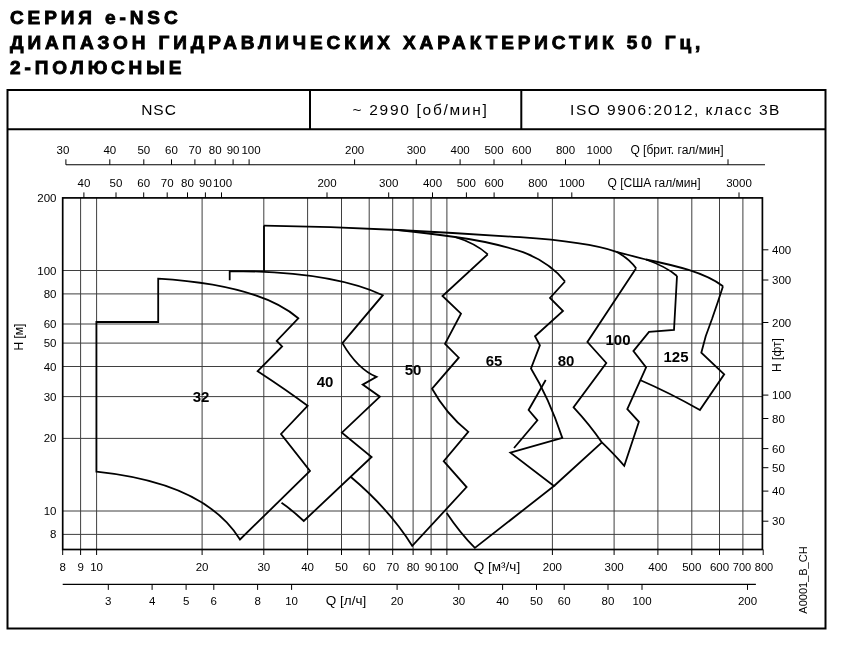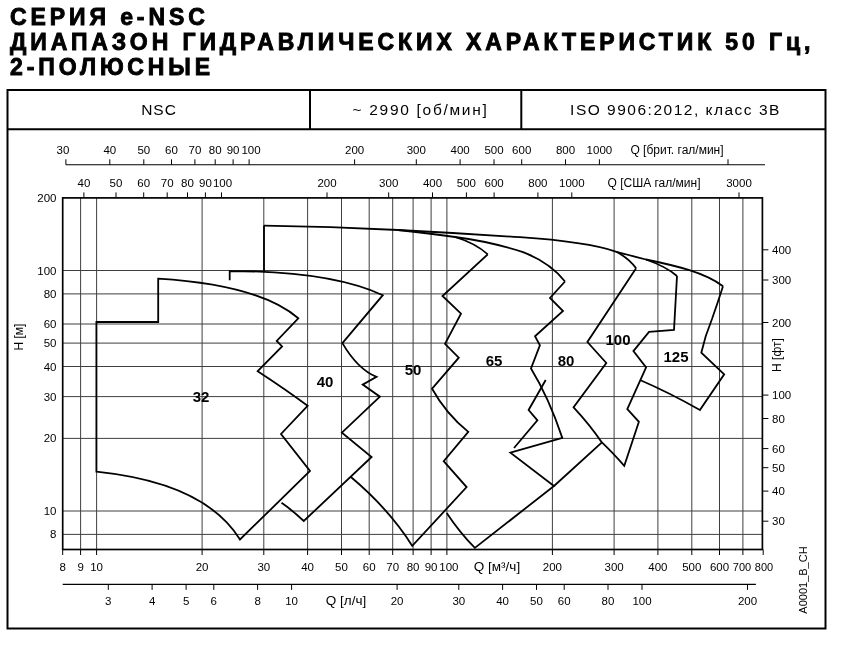--- a/index.html
+++ b/index.html
@@ -3,21 +3,21 @@
 <meta charset="utf-8">
 <style>
   html,body{margin:0;padding:0;background:#ffffff;width:841px;height:648px;overflow:hidden;}
   body{font-family:"Liberation Sans", sans-serif;color:#000;}
   .abs{will-change:opacity;opacity:0.999;}
   .abs{position:absolute;}
 </style>
 </head>
 <body>
 
-<div class="abs" style="left:10px;top:5px;font-size:23px;font-weight:bold;line-height:25px;white-space:nowrap;letter-spacing:3.9px;-webkit-text-stroke:0.9px #000;">СЕРИЯ e-NSC<br>ДИАПАЗОН ГИДРАВЛИЧЕСКИХ ХАРАКТЕРИСТИК 50 Гц,<br>2-ПОЛЮСНЫЕ</div>
+<div class="abs" style="left:10px;top:5px;font-size:19px;font-weight:bold;line-height:25px;white-space:nowrap;letter-spacing:3.9px;-webkit-text-stroke:0.9px #000;">СЕРИЯ e-NSC<br>ДИАПАЗОН ГИДРАВЛИЧЕСКИХ ХАРАКТЕРИСТИК 50 Гц,<br>2-ПОЛЮСНЫЕ</div>
 
 <svg class="abs" style="left:0;top:0;" width="841" height="648" viewBox="0 0 841 648">
 
   <rect x="7.5" y="90" width="818" height="538.5" fill="none" stroke="#000" stroke-width="2"></rect>
 
   <path d="M7.5,129.3 H825.5 M310,90 V129.3 M521.3,90 V129.3" fill="none" stroke="#000" stroke-width="2"></path>
 
   <text x="159" y="114.5" font-size="15.5" letter-spacing="1" text-anchor="middle">NSC</text>
 
   <text x="420.5" y="114.5" font-size="15.5" letter-spacing="1.7" text-anchor="middle">~ 2990 [об/мин]</text>

